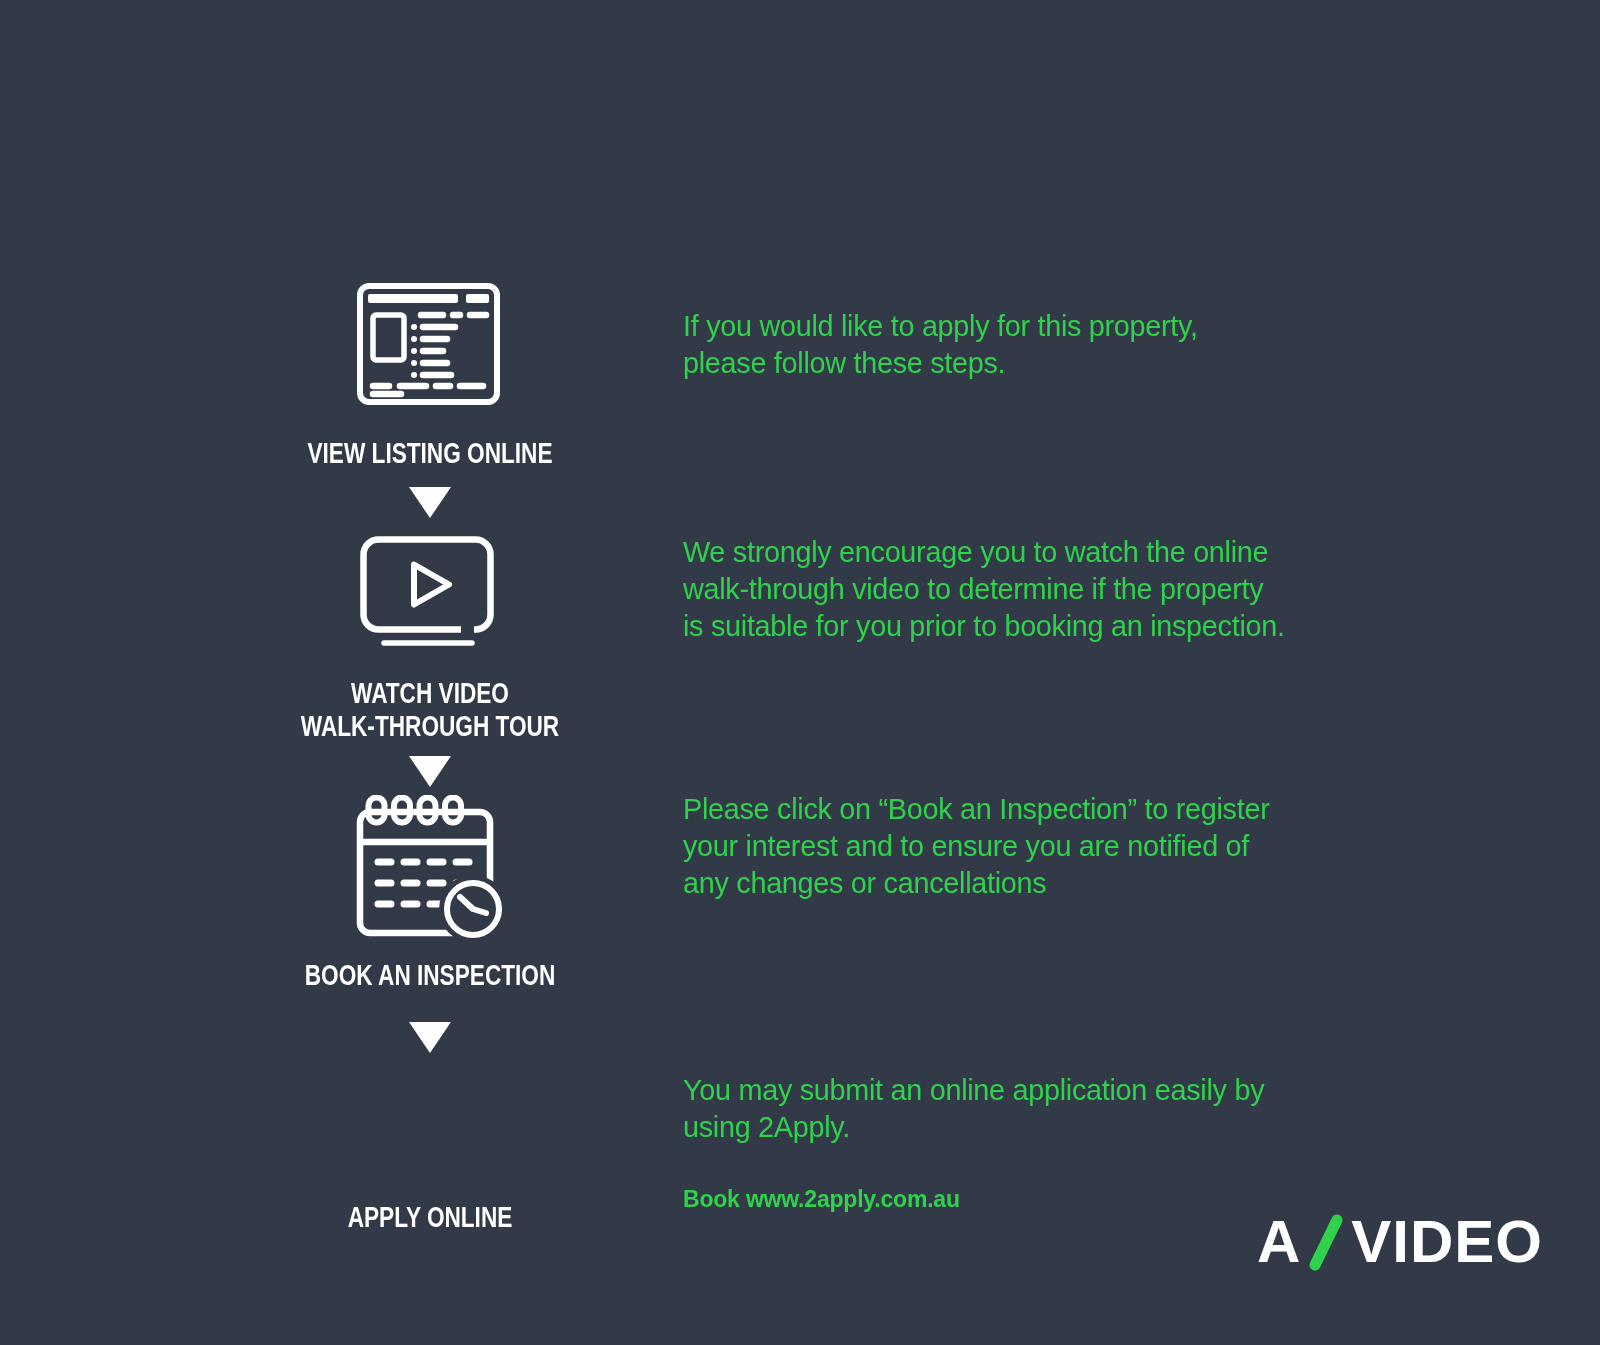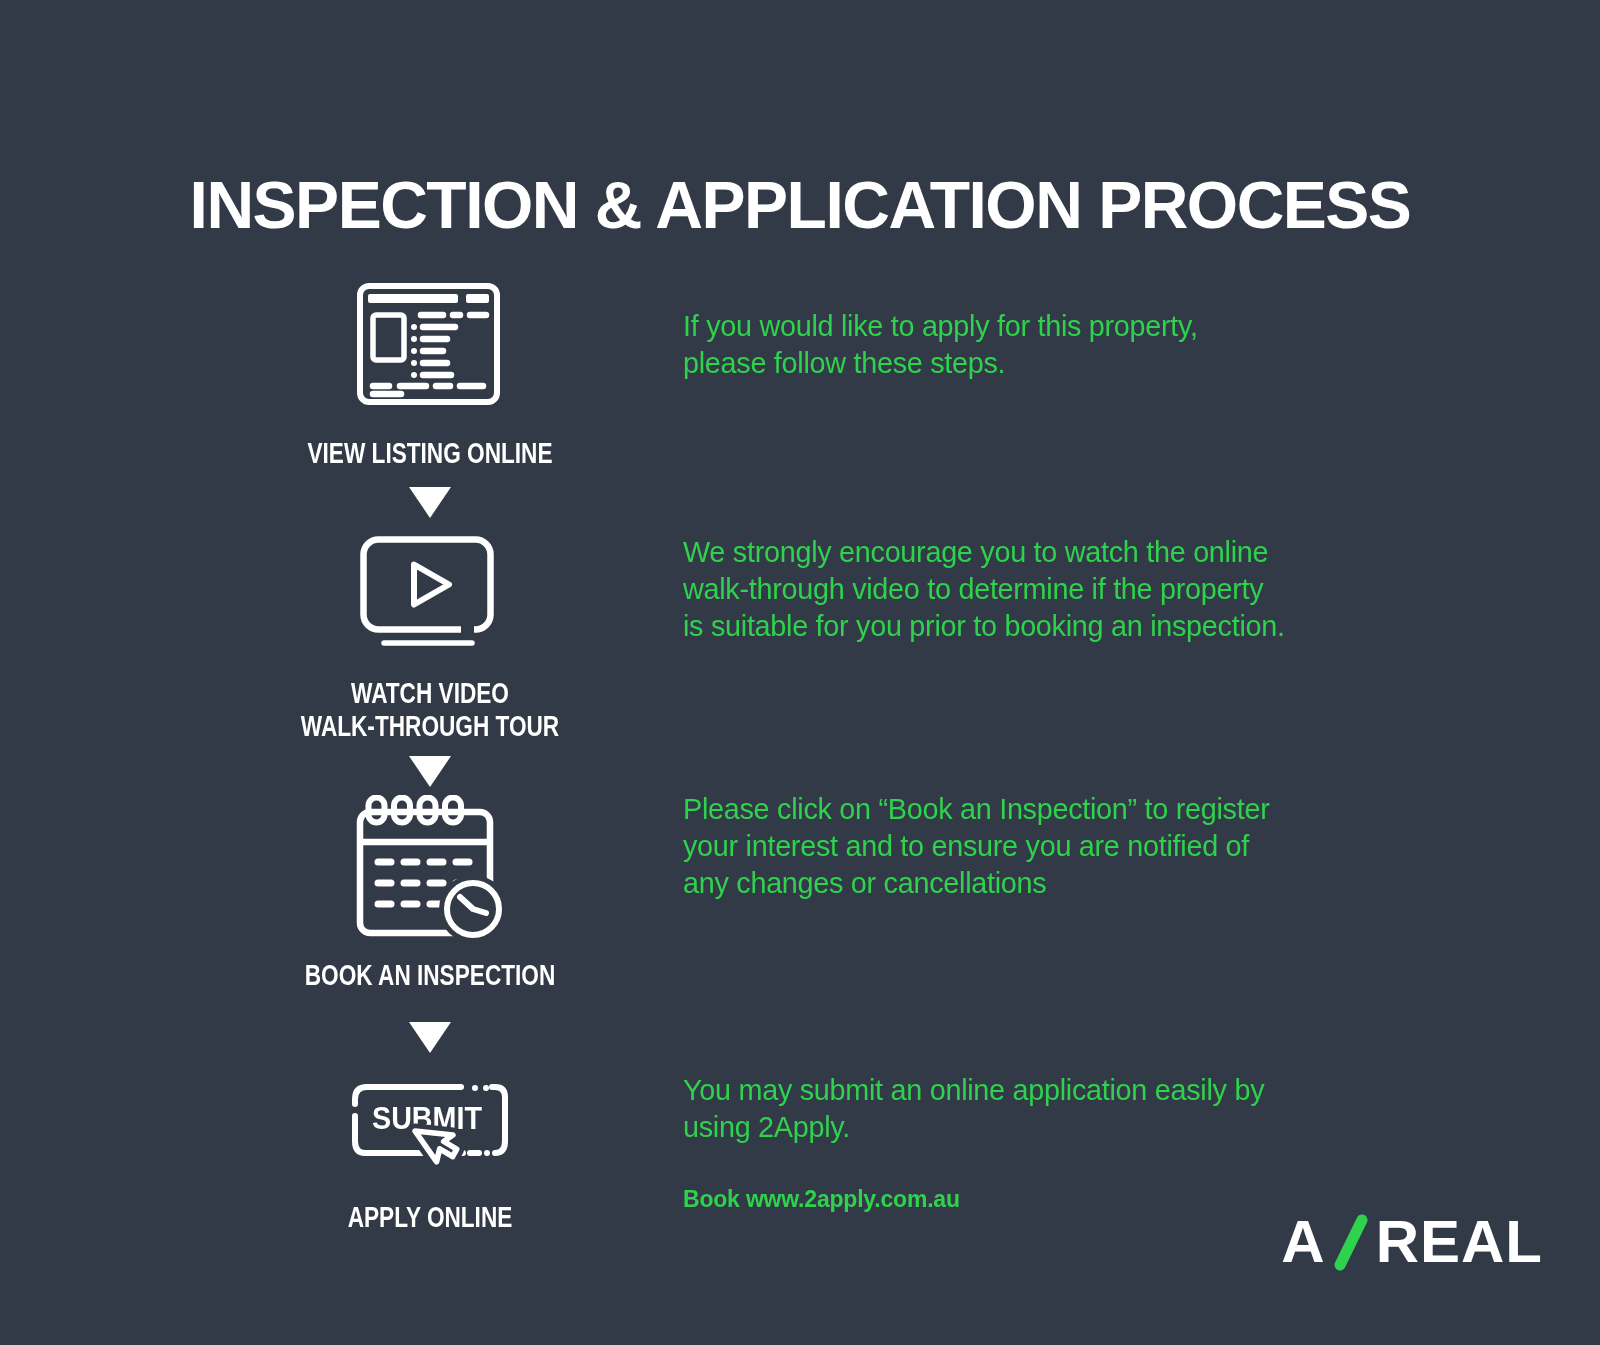--- a/index.html
+++ b/index.html
@@ -61,21 +61,20 @@
   .icon1{left:357px;top:283px;}
   .icon2{left:360px;top:536px;}
   .icon3{left:352px;top:795px;}
   .icon4{left:351px;top:1083px;}
 </style>
 </head>
 <body>
 
 <div class="poster">
 
-  <h1 class="title">INSPECTION &amp; APPLICATION PROCESS</h1>
 
   <div class="icon icon1">
     <svg width="143" height="122" viewBox="0 0 143 122" fill="none" stroke="#ffffff" stroke-width="6.5" stroke-linecap="round">
       <rect x="3" y="3" width="137" height="116" rx="9" stroke-width="6"></rect>
       <rect x="11" y="11" width="90" height="9" rx="2" fill="#ffffff" stroke="none"></rect>
       <rect x="109" y="11" width="23" height="9" rx="2" fill="#ffffff" stroke="none"></rect>
       <rect x="16" y="32" width="31" height="45" rx="3" stroke-width="5.5"></rect>
       <line x1="64" y1="32" x2="86" y2="32"></line>
       <line x1="96" y1="32" x2="103" y2="32"></line>
       <line x1="113" y1="32" x2="129" y2="32"></line>
@@ -145,43 +144,26 @@
       <path d="M108 102 L121 114 L134 118" stroke-width="6" stroke-linejoin="round"></path>
     </svg>
   </div>
   <div class="step-label l3">BOOK AN INSPECTION</div>
   <div class="desc d3">Please click on “Book an Inspection” to register
 your interest and to ensure you are notified of
 any changes or cancellations</div>
 
   <div class="arrow a3"></div>
 
-  <div class="icon icon4">
-    <svg width="158" height="102" viewBox="0 0 158 102" fill="none" stroke="#ffffff" stroke-width="6" stroke-linecap="round">
-      <path d="M16 4 H110"></path>
-      <circle cx="124" cy="5" r="3" fill="#ffffff" stroke="none"></circle>
-      <circle cx="135" cy="5" r="3" fill="#ffffff" stroke="none"></circle>
-      <path d="M141 4 H144 Q154 4 154 14 V58 Q154 70 144 70"></path>
-      <circle cx="136" cy="70" r="3" fill="#ffffff" stroke="none"></circle>
-      <path d="M128 70 H119"></path>
-      <path d="M112 70 H14 Q4 70 4 58 V33"></path>
-      <path d="M4 21 V16 Q4 4 16 4"></path>
-      <text x="76" y="46" text-anchor="middle" font-family="Liberation Sans, sans-serif" font-weight="bold" font-size="32" fill="#ffffff" stroke="none" textLength="110" lengthAdjust="spacingAndGlyphs">SUBMIT</text>
-      <g transform="translate(64,48) rotate(-35) scale(1.25)">
-        <path d="M0 0 L0 30 L8 23 L13 34 L19 31 L14 20 L23 20 Z" fill="#333a47" stroke="#333a47" stroke-width="12" stroke-linejoin="round"></path>
-        <path d="M0 0 L0 30 L8 23 L13 34 L19 31 L14 20 L23 20 Z" fill="#333a47" stroke="#ffffff" stroke-width="4.5" stroke-linejoin="round"></path>
-      </g>
-    </svg>
-  </div>
   <div class="step-label l4">APPLY ONLINE</div>
   <div class="desc d4">You may submit an online application easily by
 using 2Apply.</div>
   <div class="note">Book www.2apply.com.au</div>
 
   <div class="logo">
     <span>A</span>
     <svg width="34" height="58" viewBox="0 0 34 58">
       <line x1="6" y1="52" x2="28" y2="7" stroke="#2fd24c" stroke-width="11" stroke-linecap="round"></line>
     </svg>
-    <span>REAL</span>
+    <span>VIDEO</span>
   </div>
 
 </div>
 
 </body></html>

